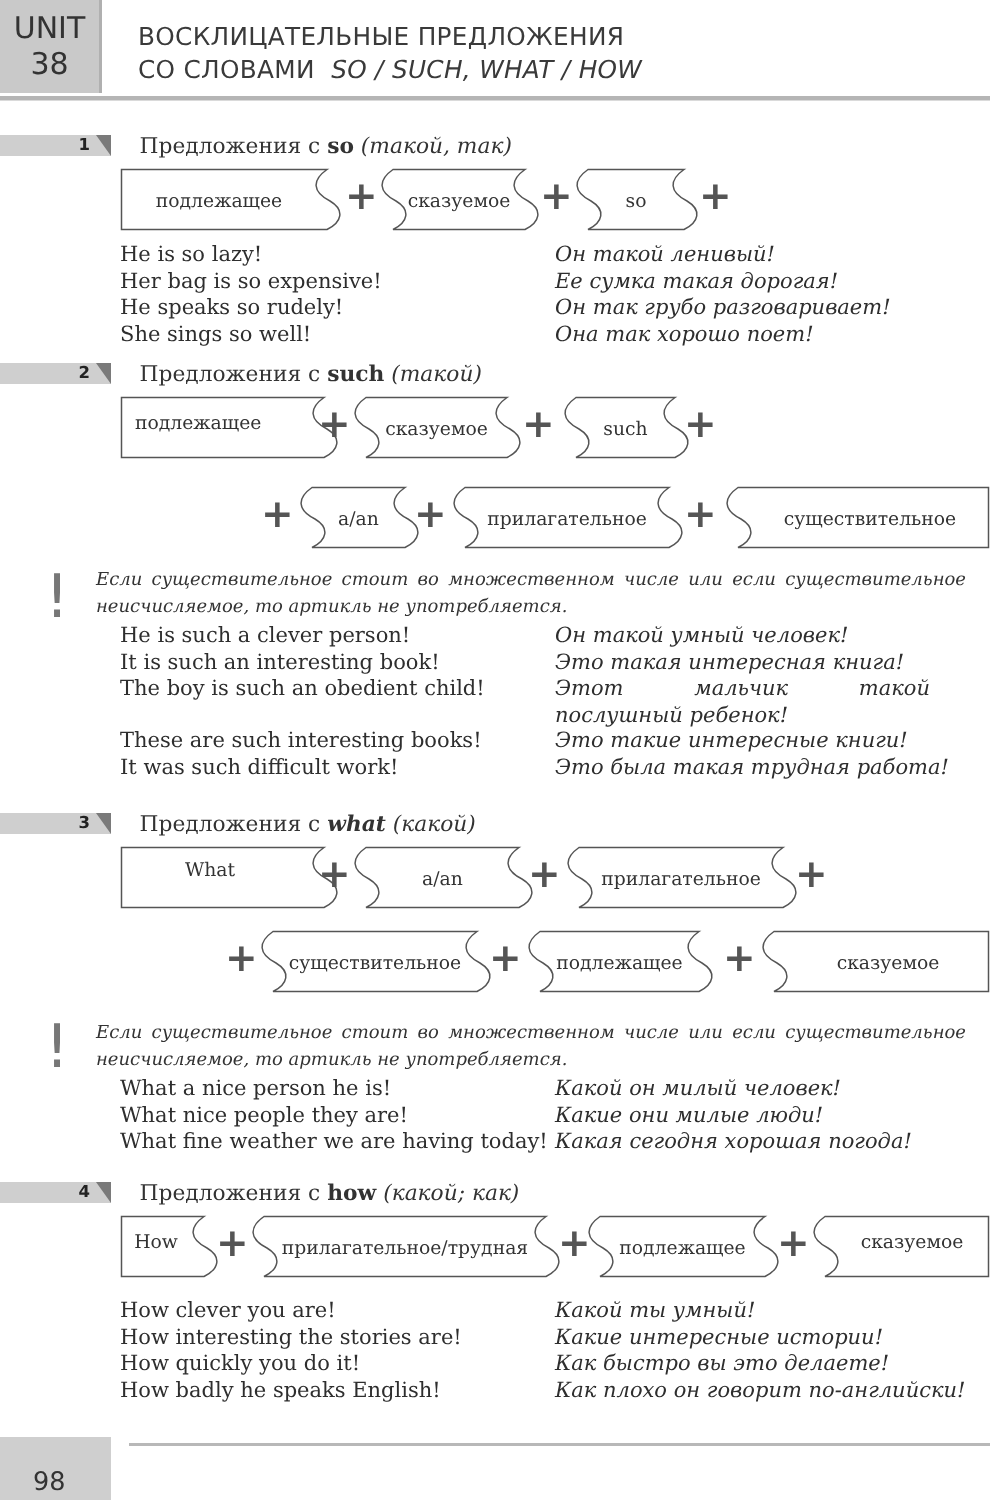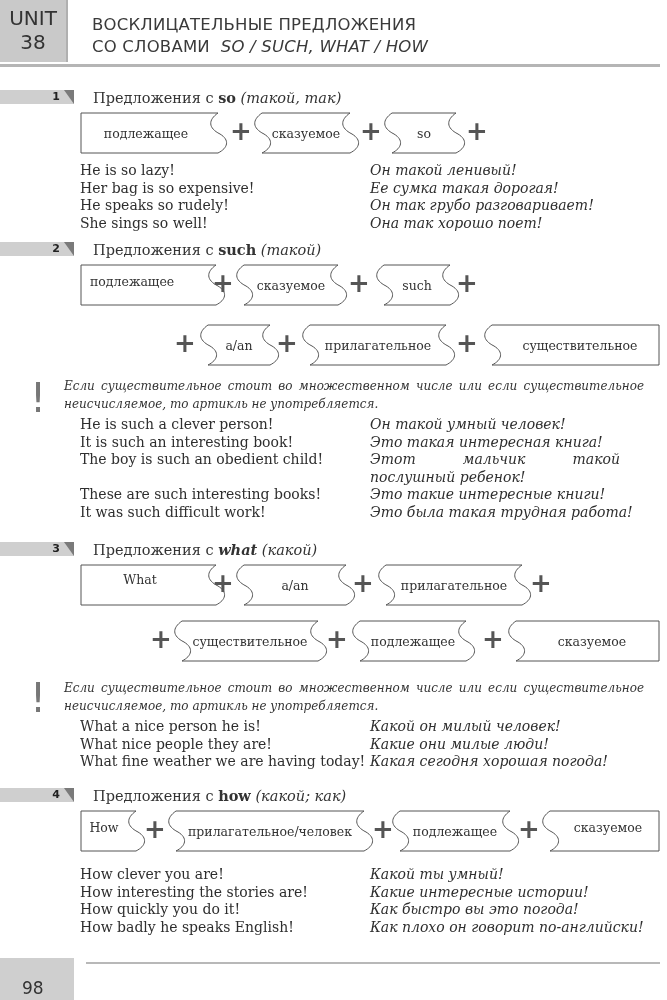--- a/index.html
+++ b/index.html
@@ -264,21 +264,21 @@
     <svg viewBox="0 0 68 42" preserveAspectRatio="none">
         <path d="M1 1 H56 C46 8 46 16 58 22 C68 28 66 36 56 41 H1 Z" fill="#fff" stroke="#555" stroke-width="1"></path>
       </svg>
     <div class="lbl" style="padding-right:20px; align-items:flex-start; padding-top:10px;">How</div>
   </div>
   <div class="plus" style="left:144px; top:6px">+</div>
   <div class="shape" style="left:164px; width:212px; top:0; height:42px;">
     <svg viewBox="0 0 212 42" preserveAspectRatio="none">
         <path d="M12 1 H200 C190 8 190 16 202 22 C212 28 210 36 200 41 H12 C22 36 24 28 14 22 C2 16 2 8 12 1 Z" fill="#fff" stroke="#555" stroke-width="1"></path>
       </svg>
-    <div class="lbl">прилагательное/человек</div>
+    <div class="lbl">прилагательное/трудная</div>
   </div>
   <div class="plus" style="left:372px; top:6px">+</div>
   <div class="shape" style="left:388px; width:134px; top:0; height:42px;">
     <svg viewBox="0 0 134 42" preserveAspectRatio="none">
         <path d="M12 1 H122 C112 8 112 16 124 22 C134 28 132 36 122 41 H12 C22 36 24 28 14 22 C2 16 2 8 12 1 Z" fill="#fff" stroke="#555" stroke-width="1"></path>
       </svg>
     <div class="lbl">подлежащее</div>
   </div>
   <div class="plus" style="left:518px; top:6px">+</div>
   <div class="shape" style="left:538px; width:122px; top:0; height:42px;">
@@ -291,18 +291,18 @@
 
 <div class="ex" style="left:80px; top:866px">
   <div>How clever you are!</div>
   <div>How interesting the stories are!</div>
   <div>How quickly you do it!</div>
   <div>How badly he speaks English!</div>
 </div>
 <div class="ex ru" style="left:370px; top:866px">
   <div>Какой ты умный!</div>
   <div>Какие интересные истории!</div>
-  <div>Как быстро вы это погода!</div>
+  <div>Как быстро вы это делаете!</div>
   <div>Как плохо он говорит по-английски!</div>
 </div>
 
 <div class="page-box">98</div>
 <div class="rule-bottom"></div>
 
 </body></html>

